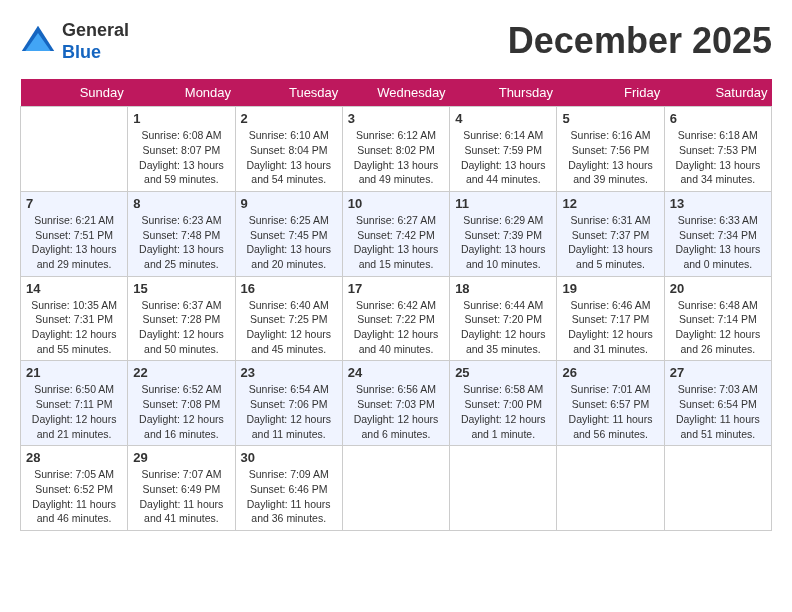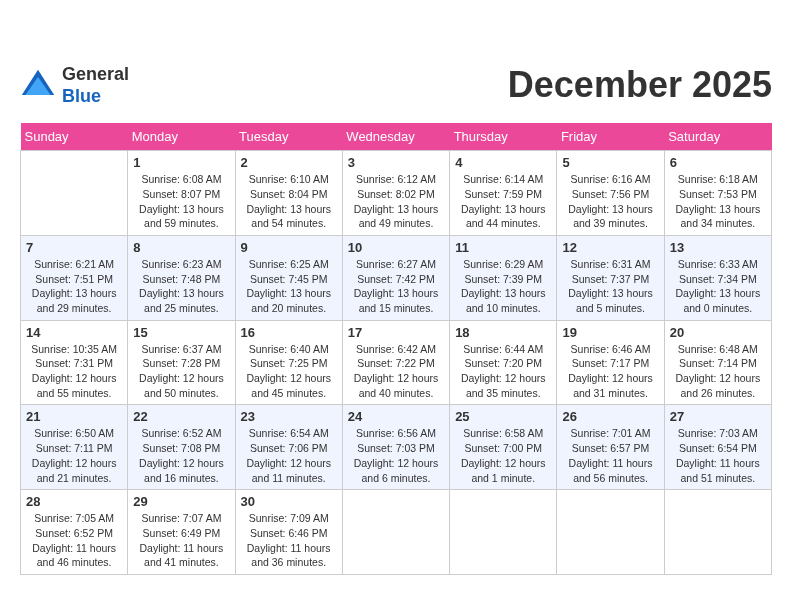--- a/index.html
+++ b/index.html
@@ -8,21 +8,20 @@
       background: #fff;
       width: 792px;
       min-height: 612px;
       padding: 20px;
     }
     .header {
       display: flex;
       justify-content: space-between;
       align-items: flex-start;
       margin-bottom: 16px;
-      margin-top: 44px;
     }
     .logo {
       display: flex;
       align-items: center;
       gap: 6px;
     }
     .logo-text {
       font-size: 18px;
       font-weight: bold;
       line-height: 1.2;
@@ -44,24 +43,24 @@
     .location {
       font-size: 15px;
       color: #555;
     }
     table {
       width: 100%;
       border-collapse: collapse;
       font-size: 11px;
     }
     thead tr th {
-      background-color: #ec4899;
+      background-color: #be185d;
       color: #fff;
       padding: 6px 4px;
-      text-align: left;
+      text-align: right;
       font-size: 13px;
       font-weight: normal;
     }
     tbody tr td {
       border: 1px solid #ccc;
       padding: 4px 5px;
       vertical-align: top;
       width: calc(100% / 7);
       min-height: 70px;
       color: #333;

